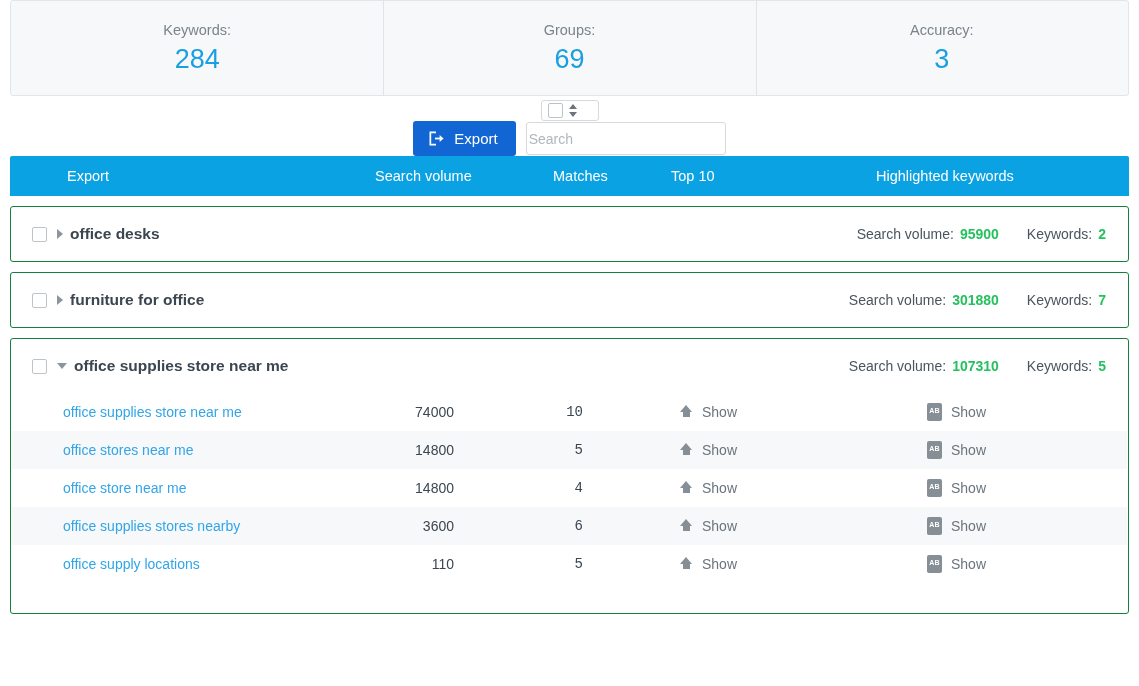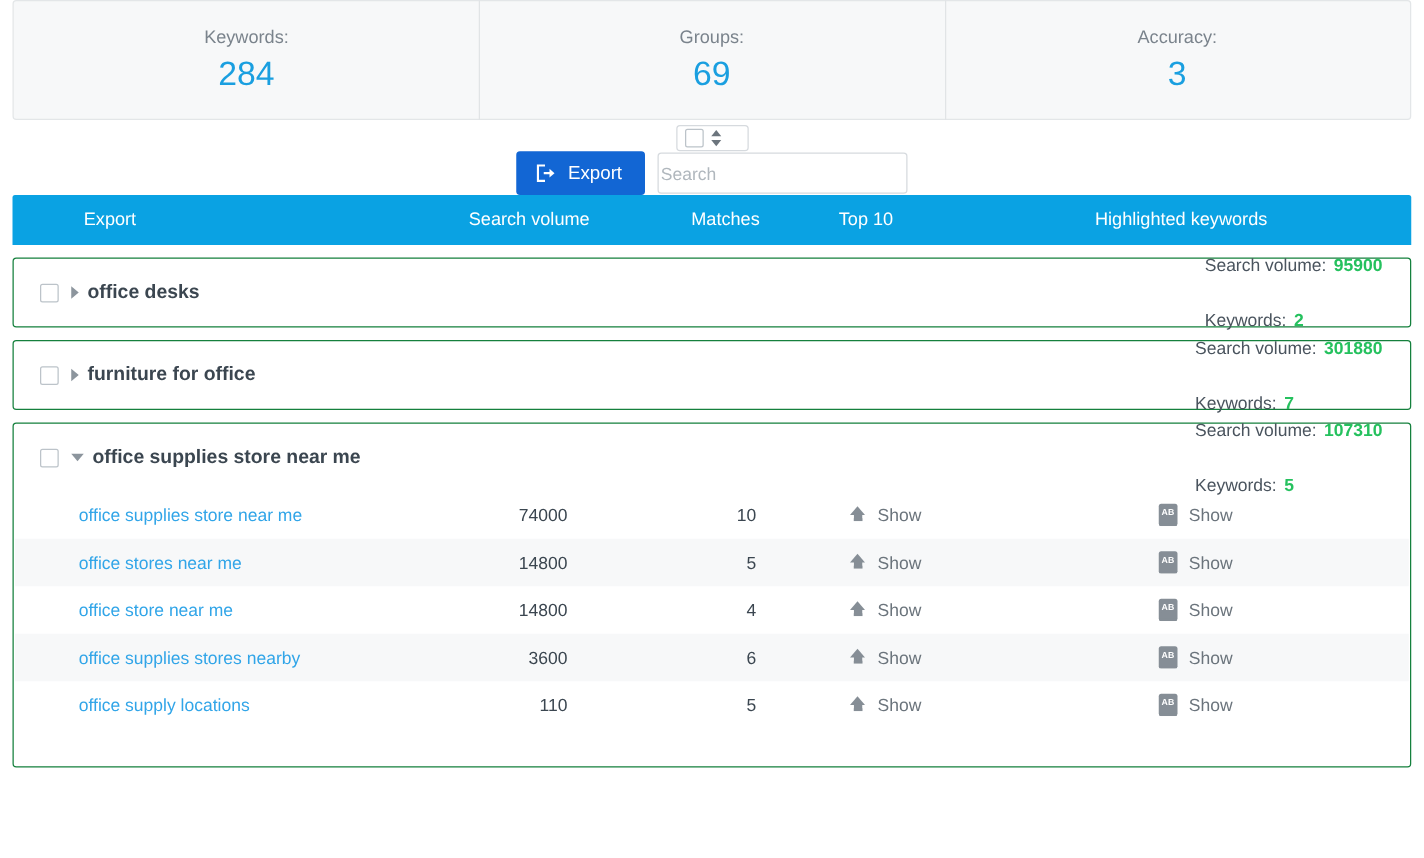--- a/index.html
+++ b/index.html
@@ -202,25 +202,25 @@
     flex: 0 0 auto;
   }
   .group-name {
     font-size: 15.5px;
     font-weight: bold;
     color: #3b4650;
   }
   .group-stats {
     margin-left: auto;
     display: flex;
+    align-items: center;
     gap: 28px;
     font-size: 14px;
     color: #4a545e;
     padding-right: 10px;
-    flex-direction: column;
   }
   .stat { white-space: nowrap; }
   .stat-num {
     color: #25c15e;
     font-weight: bold;
     margin-left: 6px;
   }
 
   
   .kw-rows { padding: 0 1px 30px 1px; }
@@ -237,21 +237,21 @@
     transform: translateY(-50%);
     white-space: nowrap;
   }
   .kw-link {
     left: 51px;
     color: #31a5e8;
     text-decoration: none;
     cursor: pointer;
   }
   .kw-volume { right: 673px; }
-  .kw-matches { right: 522px; }
+  .kw-matches { right: 544px; font-family: Liberation Mono, monospace; }
   .kw-top10 { left: 668px; display: flex; align-items: center; gap: 9px; }
   .kw-high  { left: 915px; display: flex; align-items: center; gap: 9px; }
   .show-label { color: #6b747c; cursor: pointer; }
 
   .icon-up {
     width: 13px; height: 14px;
     display: inline-block;
     position: relative;
     flex: 0 0 auto;
   }

